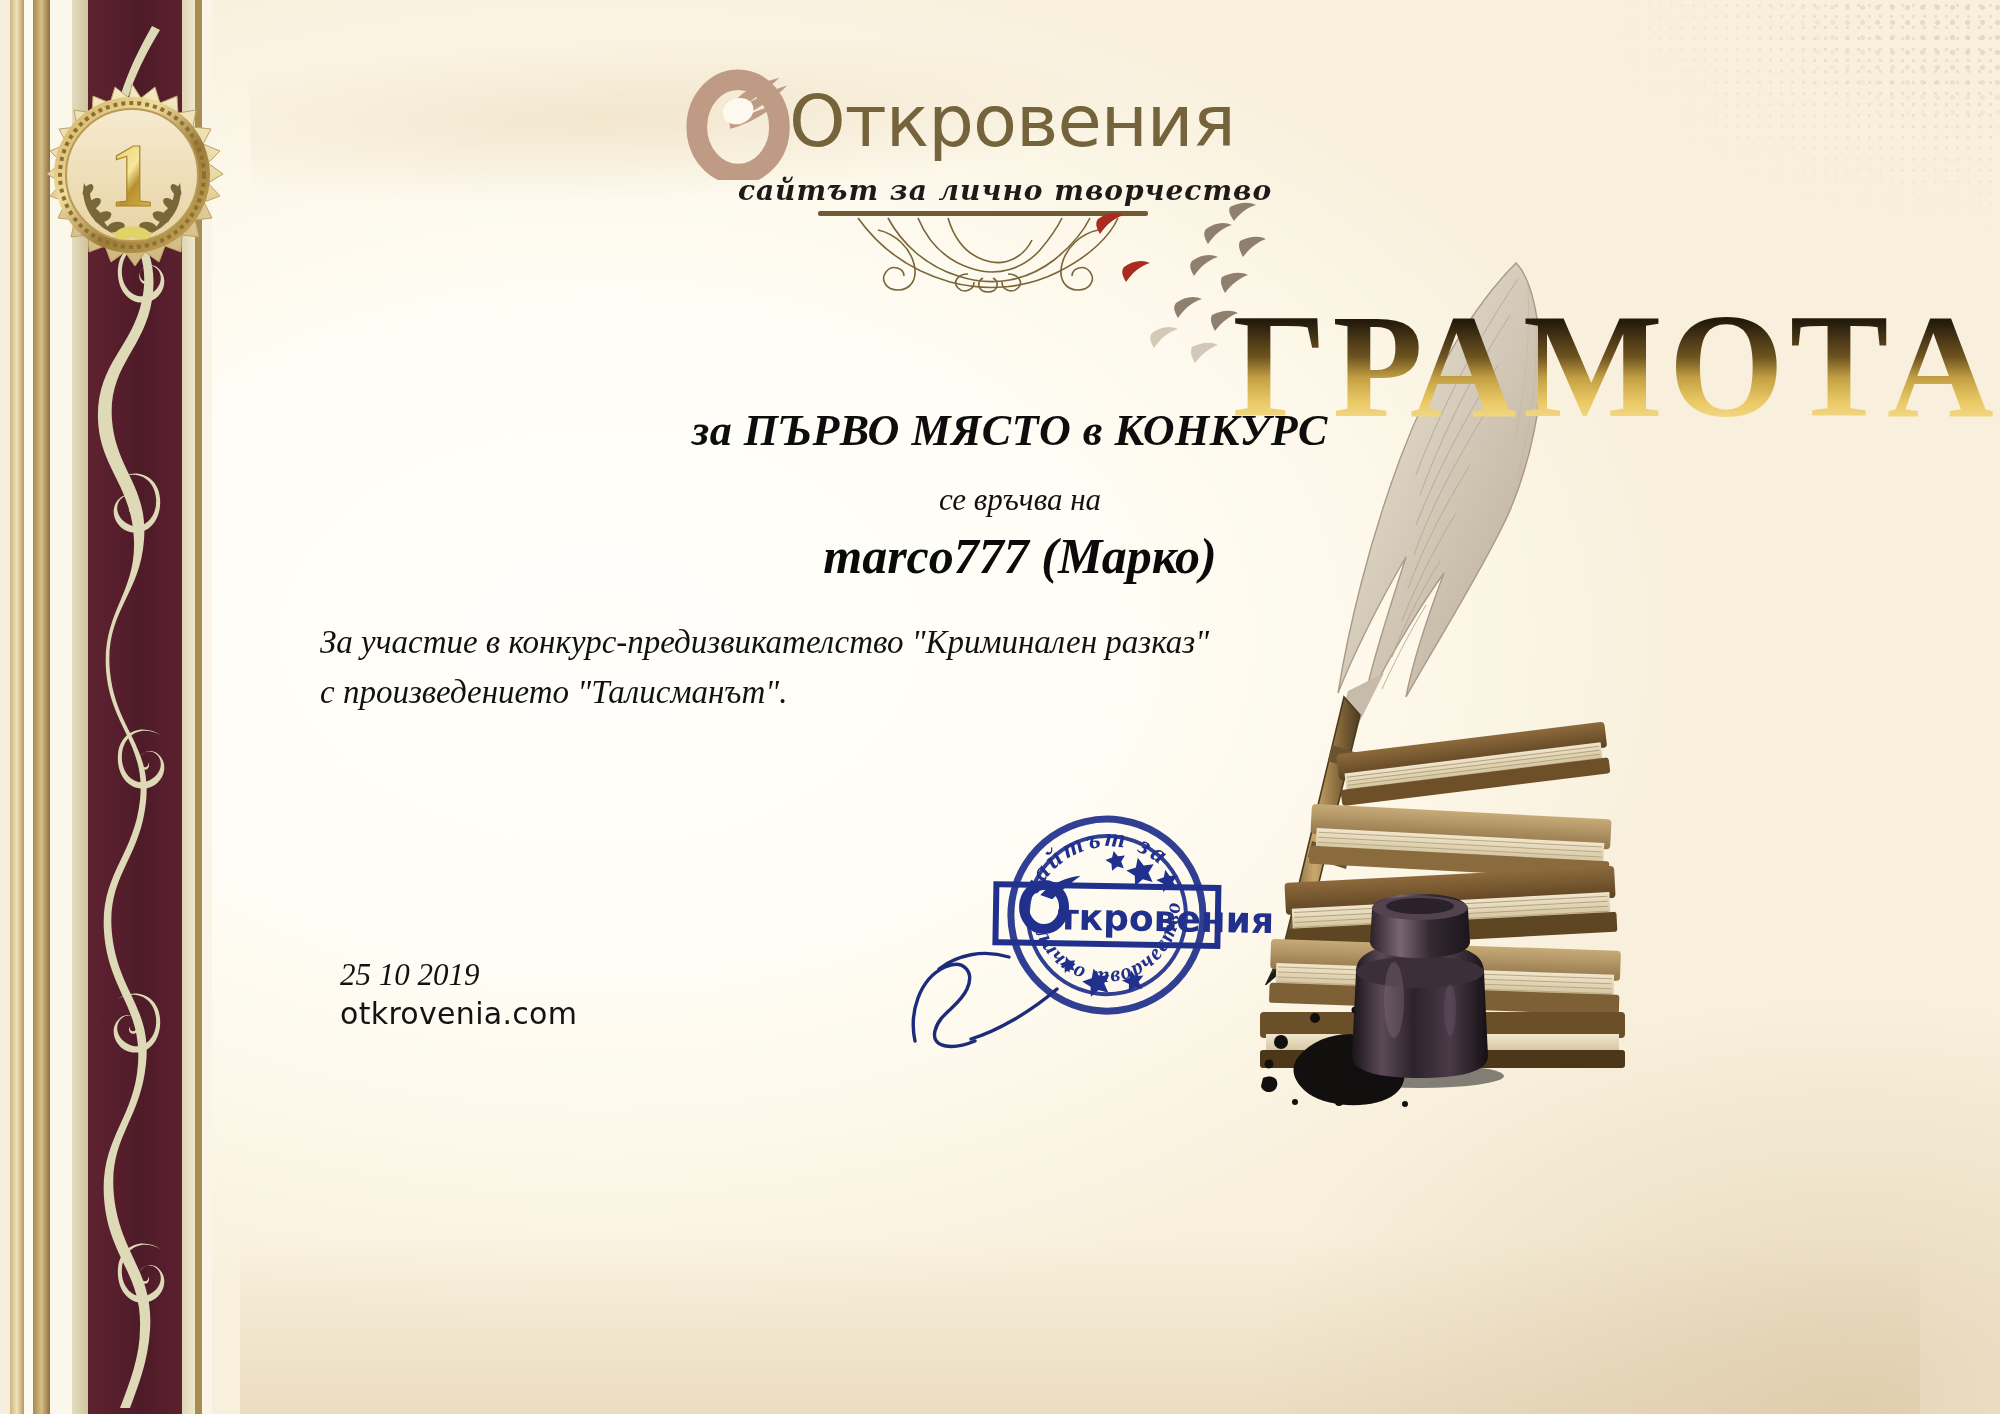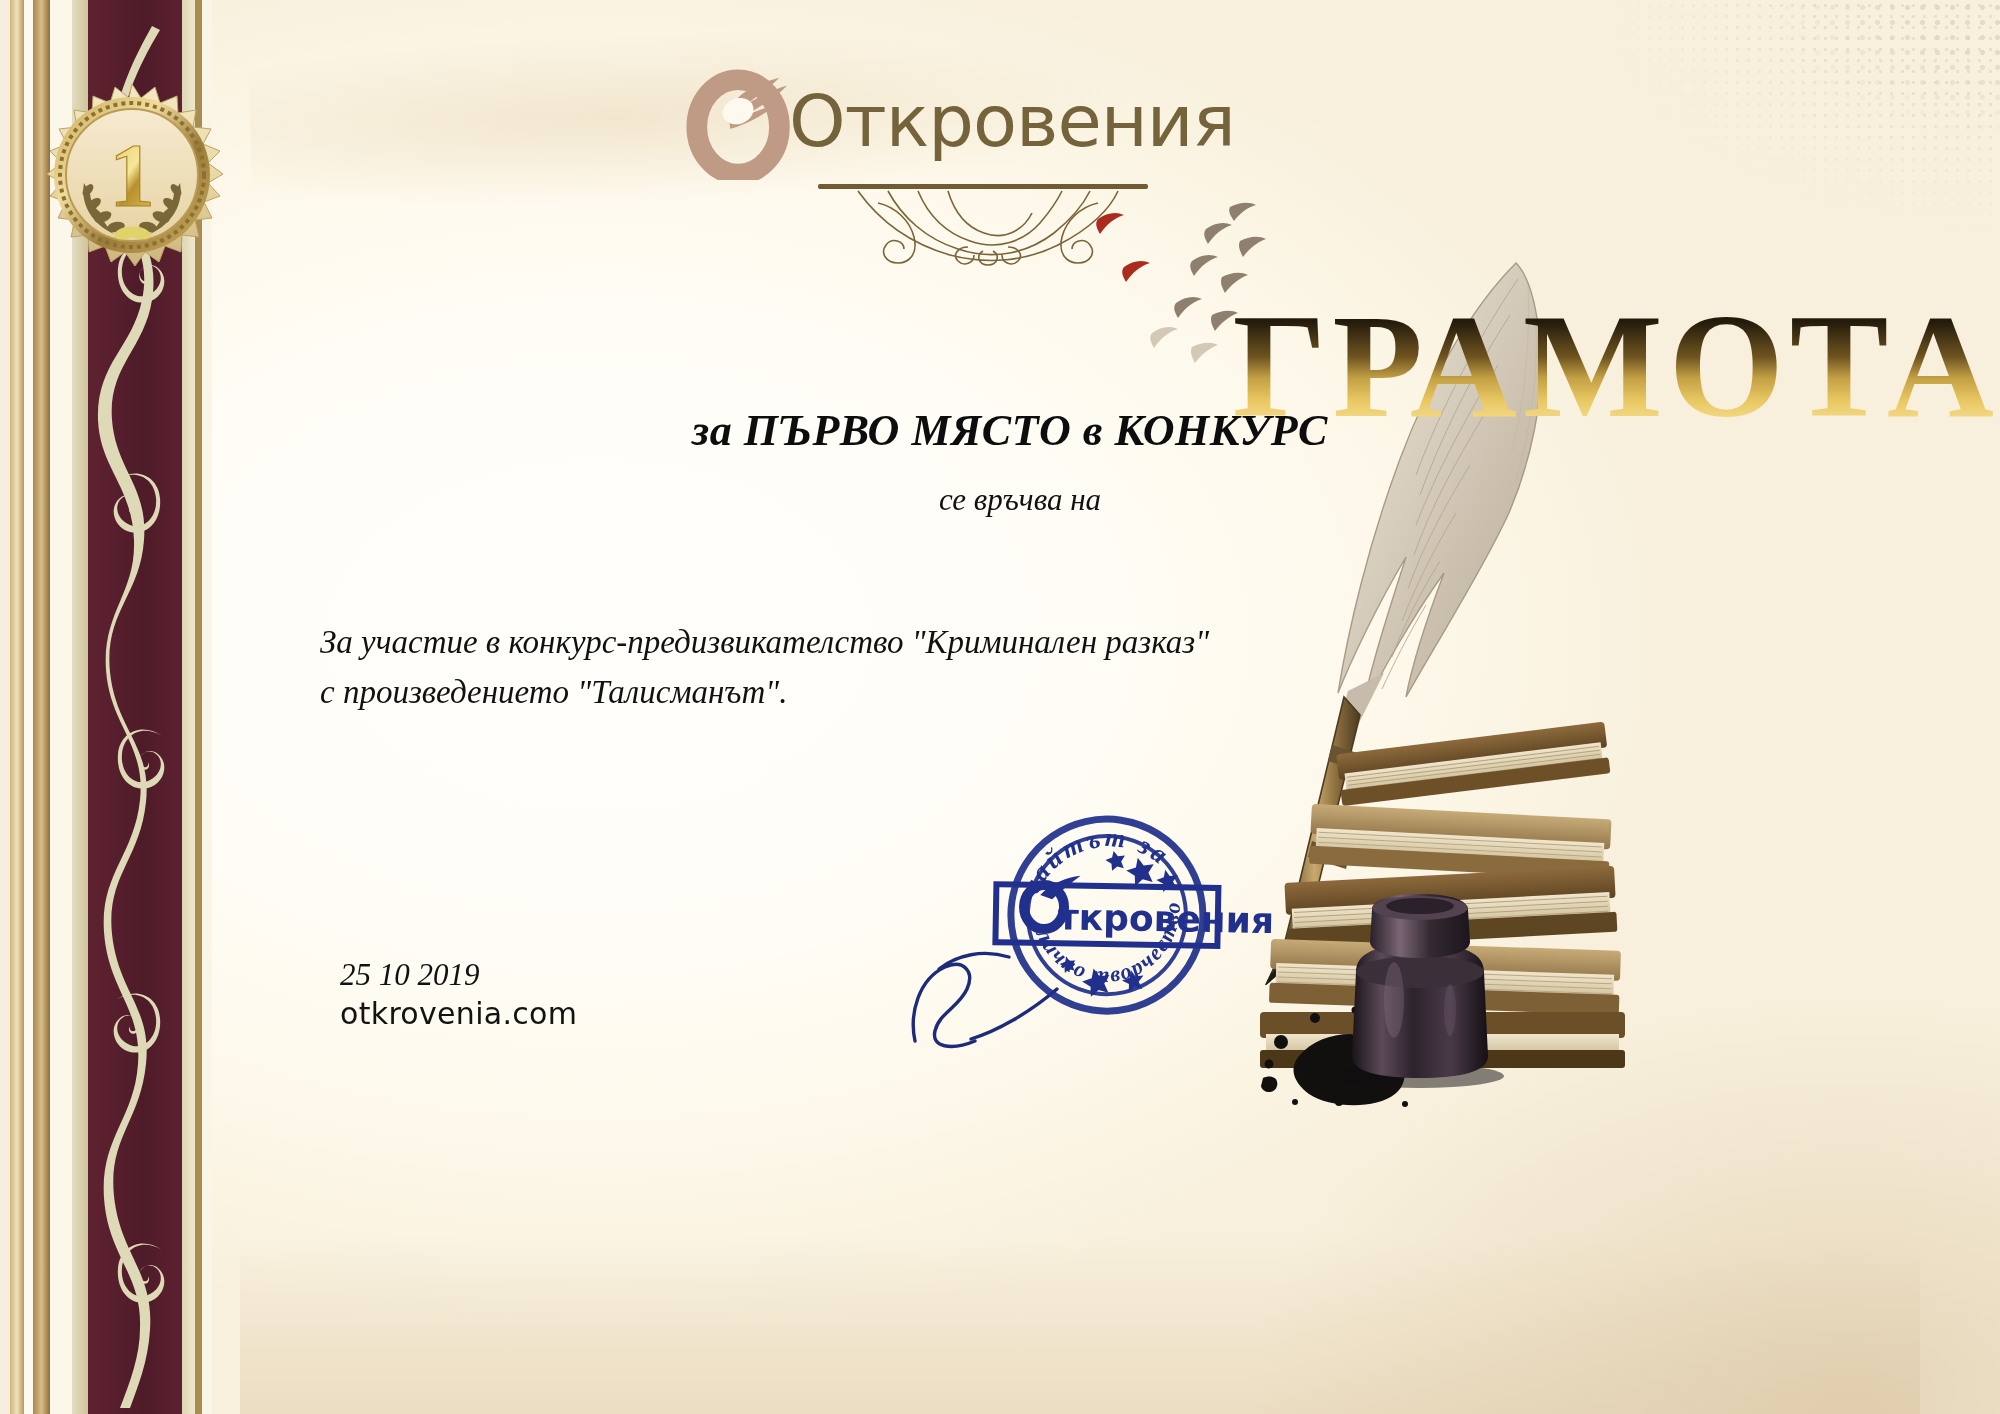--- a/index.html
+++ b/index.html
@@ -228,20 +228,21 @@
 
   <div class="logo">
     <div class="logo-row">
       <svg class="logo-mark" viewBox="0 0 120 120">
         <ellipse cx="54" cy="66" rx="42" ry="48" fill="none" stroke="#bf9b86" stroke-width="21"></ellipse>
         <path d="M44 52 C52 30 74 22 96 16 C86 26 74 34 64 42 C78 34 90 28 104 24 C92 36 76 46 62 54 C74 50 84 46 94 42 C78 56 60 64 46 68 Z" fill="#bf9b86"></path>
         <ellipse cx="54" cy="50" rx="16" ry="13" fill="#fdf9ef" transform="rotate(-20 54 50)"></ellipse>
       </svg>
       <div class="logo-word">Откровения</div>
     </div>
+    <div class="logo-tag">сайтът за лично творчество</div>
     <div class="logo-rule"></div>
     <svg class="logo-flourish" viewBox="0 0 330 78">
       <g fill="none" stroke="#7a6438" stroke-width="1.6">
         <path d="M40 2 C60 30 90 54 132 66 C170 76 208 72 240 56 C272 40 292 20 300 2"></path>
         <path d="M70 2 C84 28 108 50 140 60 C176 72 210 64 236 44 C256 28 266 14 272 2"></path>
         <path d="M100 2 C110 26 128 44 152 52 C180 62 206 52 222 34 C234 20 240 10 244 2"></path>
         <path d="M130 2 C136 22 148 38 166 44 C188 52 206 40 214 24"></path>
         <path d="M60 14 C78 18 92 32 96 48 C100 64 92 74 80 74 C68 74 62 64 68 56 C74 48 86 52 86 60"></path>
         <path d="M280 14 C262 18 248 32 244 48 C240 64 248 74 260 74 C272 74 278 64 272 56 C266 48 254 52 254 60"></path>
         <path d="M150 58 C140 58 134 66 140 72 C146 78 156 74 156 66"></path>
@@ -464,20 +465,21 @@
         <ellipse cx="44" cy="100" rx="20" ry="22" fill="none" stroke="#20308c" stroke-width="10"></ellipse>
         <path d="M40 88 C50 76 66 70 80 68 C70 76 60 84 52 92 Z" fill="#20308c"></path>
         <text x="58" y="122" font-family="DejaVu Sans, sans-serif" font-size="36" font-weight="bold" fill="#20308c">ткровения</text>
       </g>
     </svg>
   </div>
 
   <div class="title">ГРАМОТА</div>
   <div class="line-place">за ПЪРВО МЯСТО в КОНКУРС</div>
   <div class="line-awarded">се връчва на</div>
+  <div class="line-name">marco777 (Марко)</div>
   <div class="line-desc">За участие в конкурс-предизвикателство "Криминален разказ" с произведението "Талисманът".</div>
 
   <div class="footer">
     <div class="f-date">25 10 2019</div>
     <div class="f-site">otkrovenia.com</div>
   </div>
 
 </div>
 
 </body></html>

